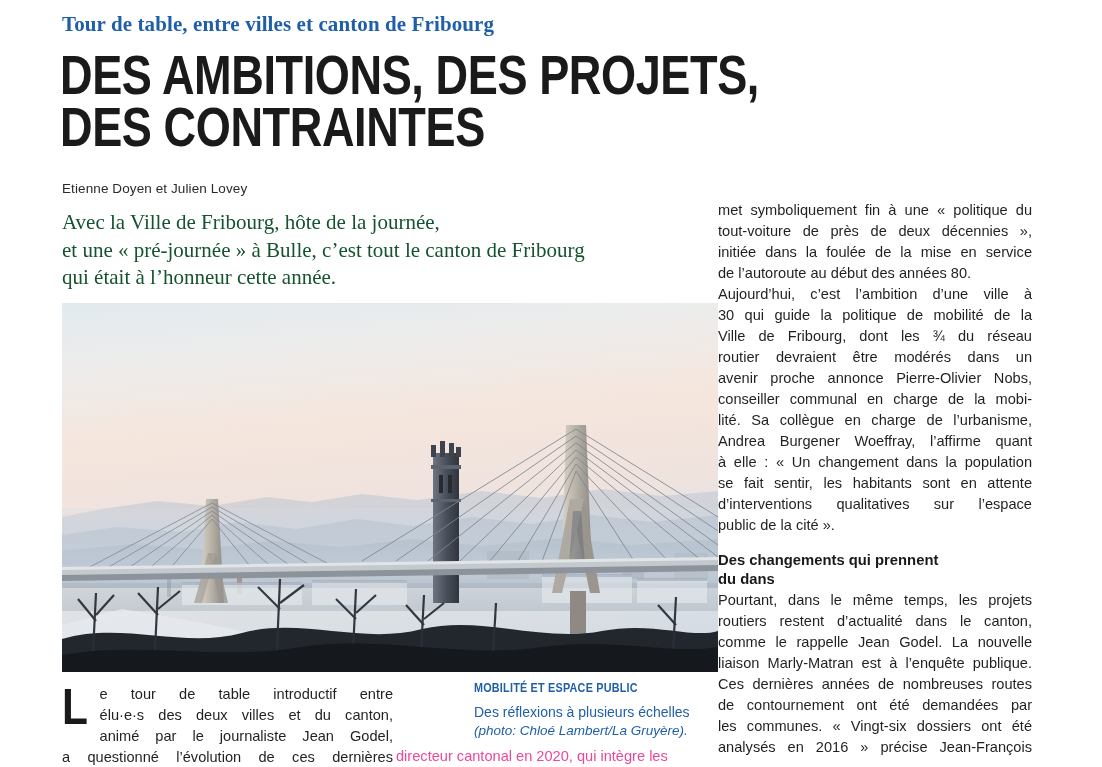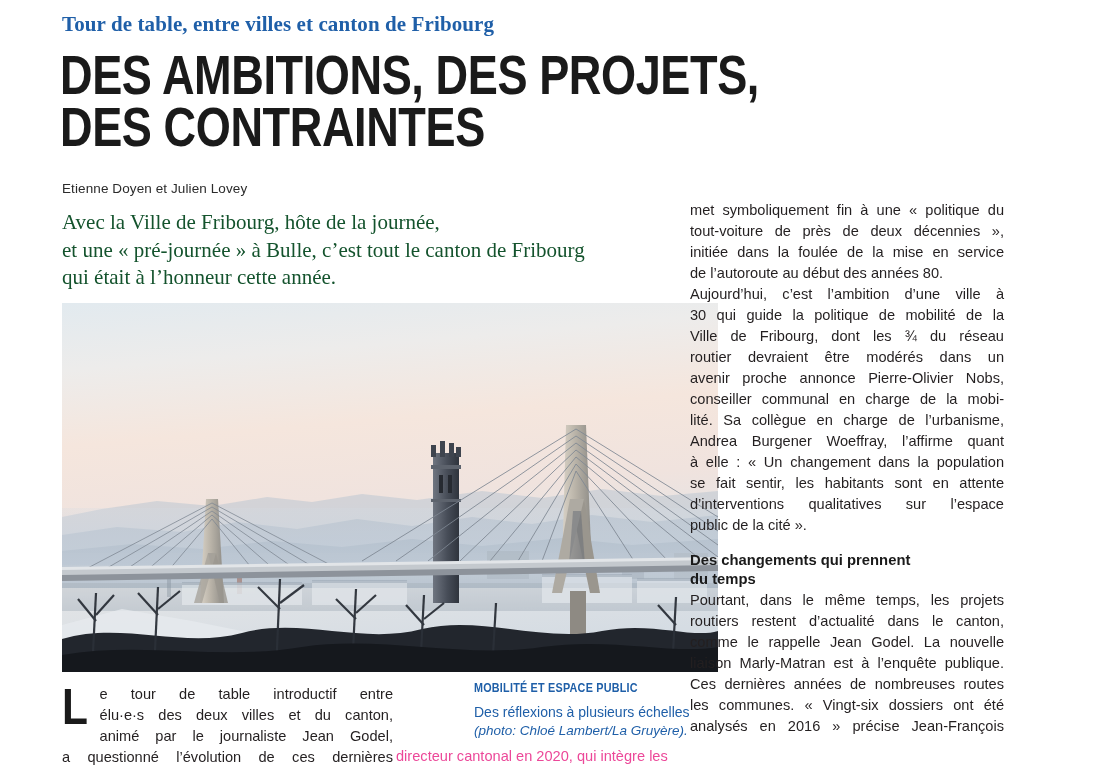--- a/index.html
+++ b/index.html
@@ -147,21 +147,21 @@
     width: 322px;
     font-size: 14.6px;
     line-height: 1.44;
     color: #ec4899;
   }
   .body-mid .jline { display: block; white-space: nowrap; }
 
   
   .right-col {
     position: absolute;
-    left: 690px;
+    left: 718px;
     top: 200px;
     width: 314px;
     font-size: 14.6px;
     line-height: 1.438;
     color: #231f20;
   }
   .right-col p { margin: 0; }
   .right-col .jline { display: block; }
   .subhead {
     font-weight: bold;
@@ -395,26 +395,27 @@
       <span class="jline">conseiller communal en charge de la mobi-</span>
       <span class="jline">lité. Sa collègue en charge de l’urbanisme,</span>
       <span class="jline">Andrea Burgener Woeffray, l’affirme quant</span>
       <span class="jline">à elle : « Un changement dans la population</span>
       <span class="jline">se fait sentir, les habitants sont en attente</span>
       <span class="jline">d’interventions qualitatives sur l’espace</span>
       <span class="jline nofill">public de la cité ».</span>
     </p>
     <div class="subhead">
       <span>Des changements qui prennent</span>
-      <span>du temps</span>
+      <span>du dans</span>
     </div>
     <p class="para-after-head">
       <span class="jline">Pourtant, dans le même temps, les projets</span>
       <span class="jline">routiers restent d’actualité dans le canton,</span>
       <span class="jline">comme le rappelle Jean Godel. La nouvelle</span>
       <span class="jline">liaison Marly-Matran est à l’enquête publique.</span>
       <span class="jline">Ces dernières années de nombreuses routes</span>
+      <span class="jline">de contournement ont été demandées par</span>
       <span class="jline">les communes. « Vingt-six dossiers ont été</span>
       <span class="jline">analysés en 2016 » précise Jean-François</span>
     </p>
   </div>
 
 </div>
 
 </body></html>

